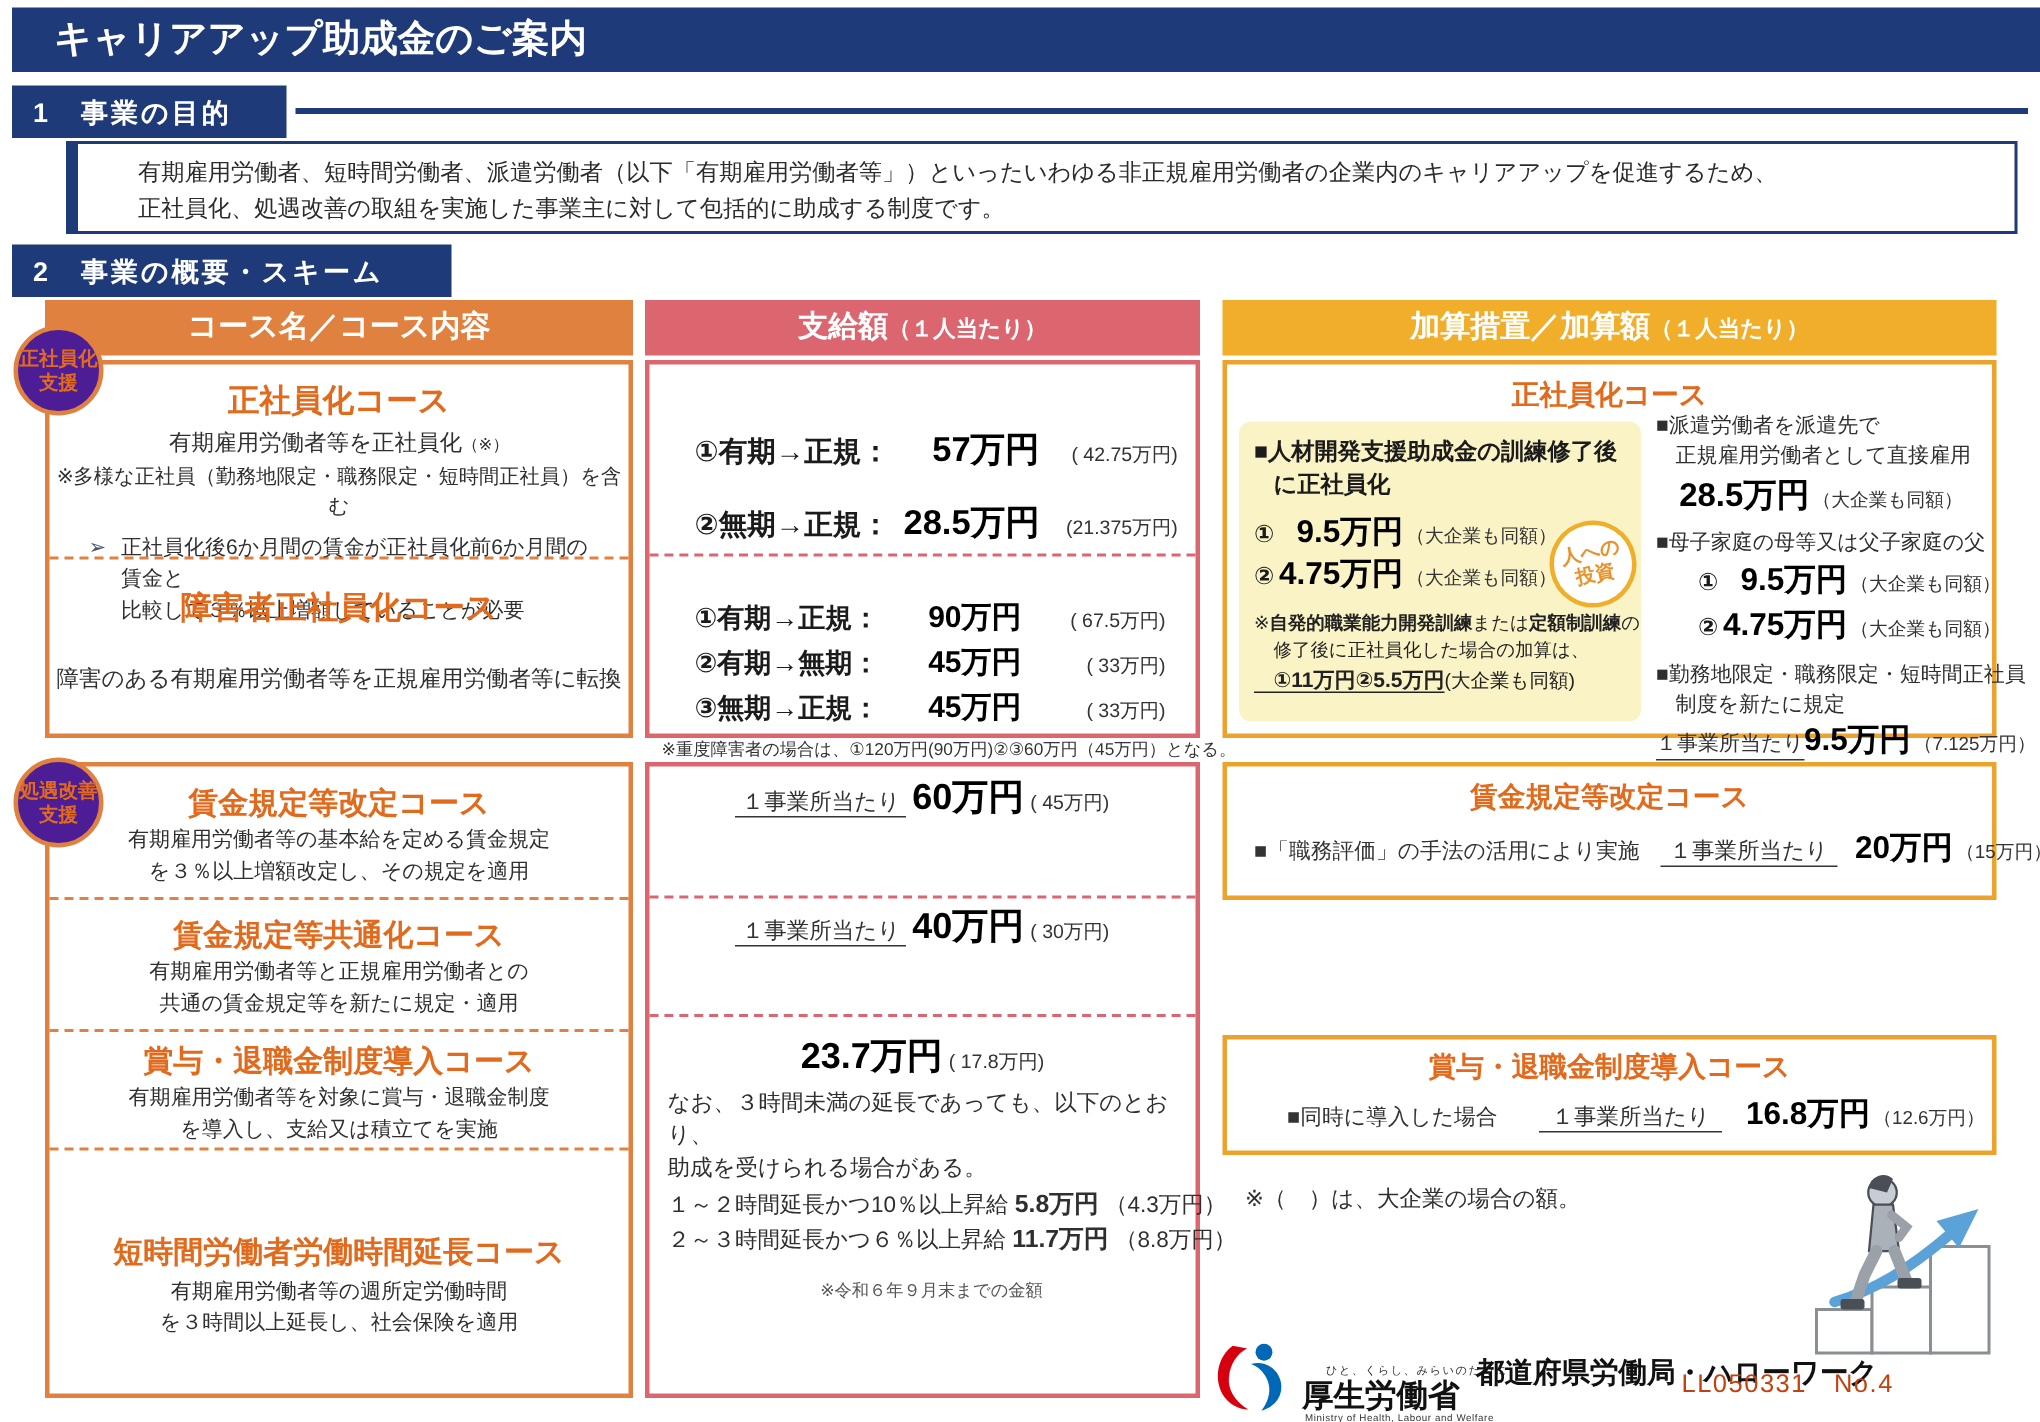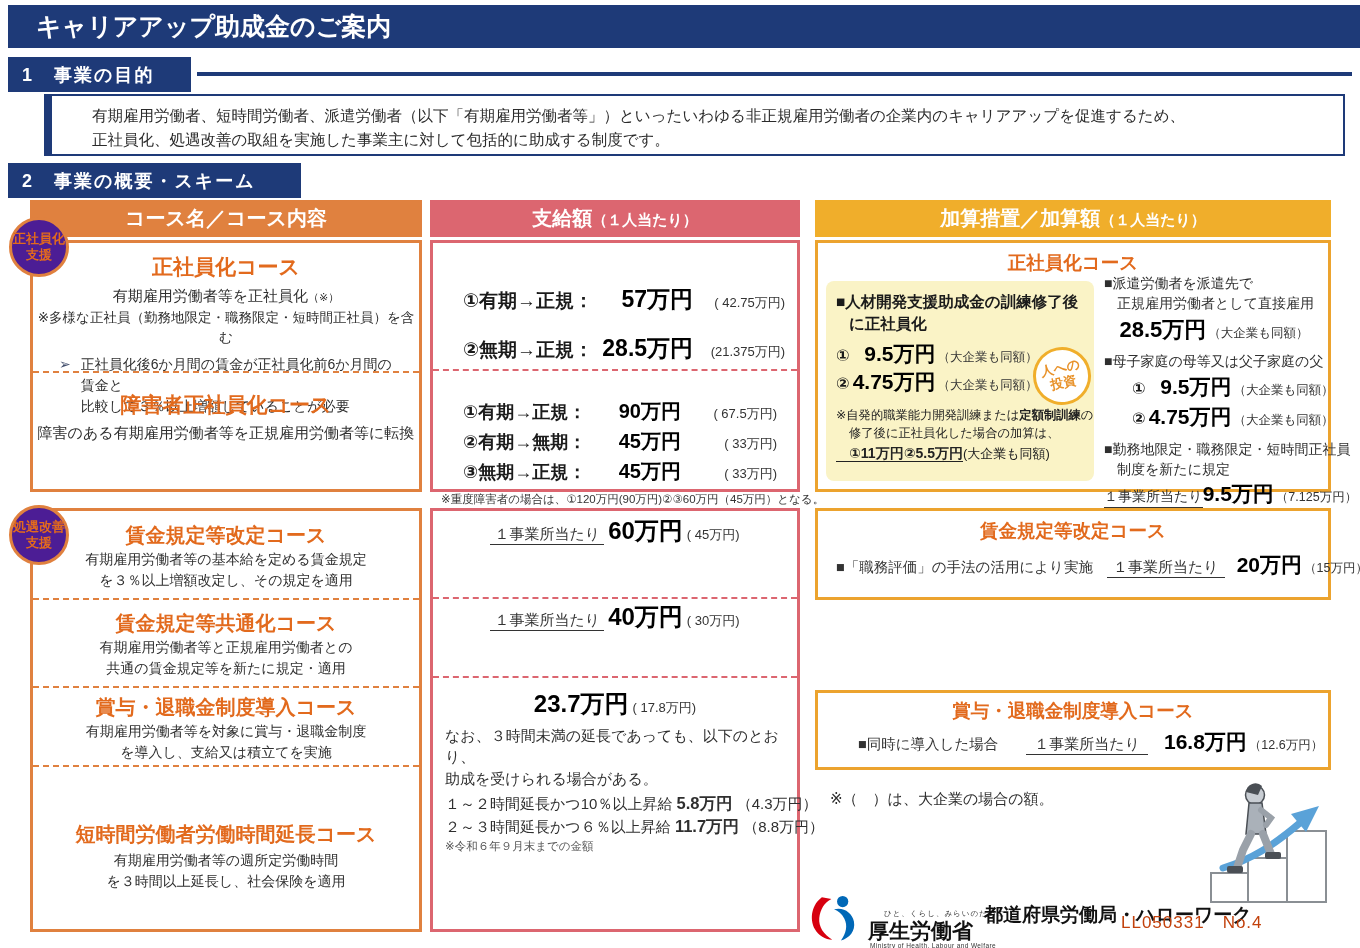--- a/index.html
+++ b/index.html
@@ -121,21 +121,21 @@
       <div class="bullet">
         <span class="mk">➢</span>
         <span>
           <span>正社員化後6か月間の賃金が正社員化前6か月間の賃金と</span><br>
           <span>比較して３％以上増額していることが必要</span>
         </span>
       </div>
     </div>
     <div class="r" style="height:116px;padding-top:18px;">
       <div class="ctitle">障害者正社員化コース</div>
-      <div class="cdesc" style="font-size:15px;margin-top:3px;">障害のある有期雇用労働者等を正規雇用労働者等に転換</div>
+      <div class="cdesc" style="font-size:15px;margin-top:23px;">障害のある有期雇用労働者等を正規雇用労働者等に転換</div>
     </div>
   </div>
 
   <div class="grp" style="left:30px;top:508px;width:392px;height:424px;">
     <div class="r dashO" style="height:89px;padding-top:11px;">
       <div class="ctitle sm">賃金規定等改定コース</div>
       <div class="cdesc" style="font-size:14px;">
         <span>有期雇用労働者等の基本給を定める賃金規定</span><br>
         <span>を３％以上増額改定し、その規定を適用</span>
       </div>
@@ -224,21 +224,21 @@
       <div class="midtext" style="margin-top:3px;white-space:nowrap;">
         <span>１～２時間延長かつ10％以上昇給</span>
         <span style="font-weight:bold;font-size:16.5px;">5.8万円</span>
         <span>（4.3万円）</span>
       </div>
       <div class="midtext" style="white-space:nowrap;">
         <span>２～３時間延長かつ６％以上昇給</span>
         <span style="font-weight:bold;font-size:16.5px;">11.7万円</span>
         <span>（8.8万円）</span>
       </div>
-      <div class="smallnote" style="margin-top:0;padding-left:12px;color:#555;">※令和６年９月末までの金額</div>
+      <div class="smallnote" style="margin-top:14px;padding-left:12px;color:#555;text-align:center;">※令和６年９月末までの金額</div>
     </div>
   </div>
 
   <div class="grp amber" style="left:815px;top:240px;width:516px;height:252px;">
     <div class="btitle" style="margin-top:7px;">正社員化コース</div>
     <div class="ybox">
       <div class="yhead">
         <span>■人材開発支援助成金の訓練修了後</span><br>
         <span class="ind">に正社員化</span>
       </div>
@@ -246,21 +246,21 @@
         <span class="knum">①</span>
         <span class="kamt">9.5万円</span>
         <span class="kparen">（大企業も同額）</span>
       </div>
       <div class="krow">
         <span class="knum">②</span>
         <span class="kamt">4.75万円</span>
         <span class="kparen">（大企業も同額）</span>
       </div>
       <div class="ynote">
-        <span>※</span><span style="font-weight:normal;">自発的職業能力開発訓練</span><span>または</span><span style="font-weight:bold;">定額制訓練</span><span>の</span><br>
+        <span>※</span><span style="font-weight:bold;">自発的職業能力開発訓練</span><span>または</span><span style="font-weight:bold;">定額制訓練</span><span>の</span><br>
         <span class="ind">修了後に正社員化した場合の加算は、</span><br>
         <span class="ind" style="font-weight:bold;font-size:14px;border-bottom:1.5px solid #222;">①11万円②5.5万円</span><span style="font-size:13px;">(大企業も同額)</span>
       </div>
     </div>
     <div class="invest">
       <span>人への</span>
       <span>投資</span>
     </div>
     <div class="rlist">
       <div class="sq">

